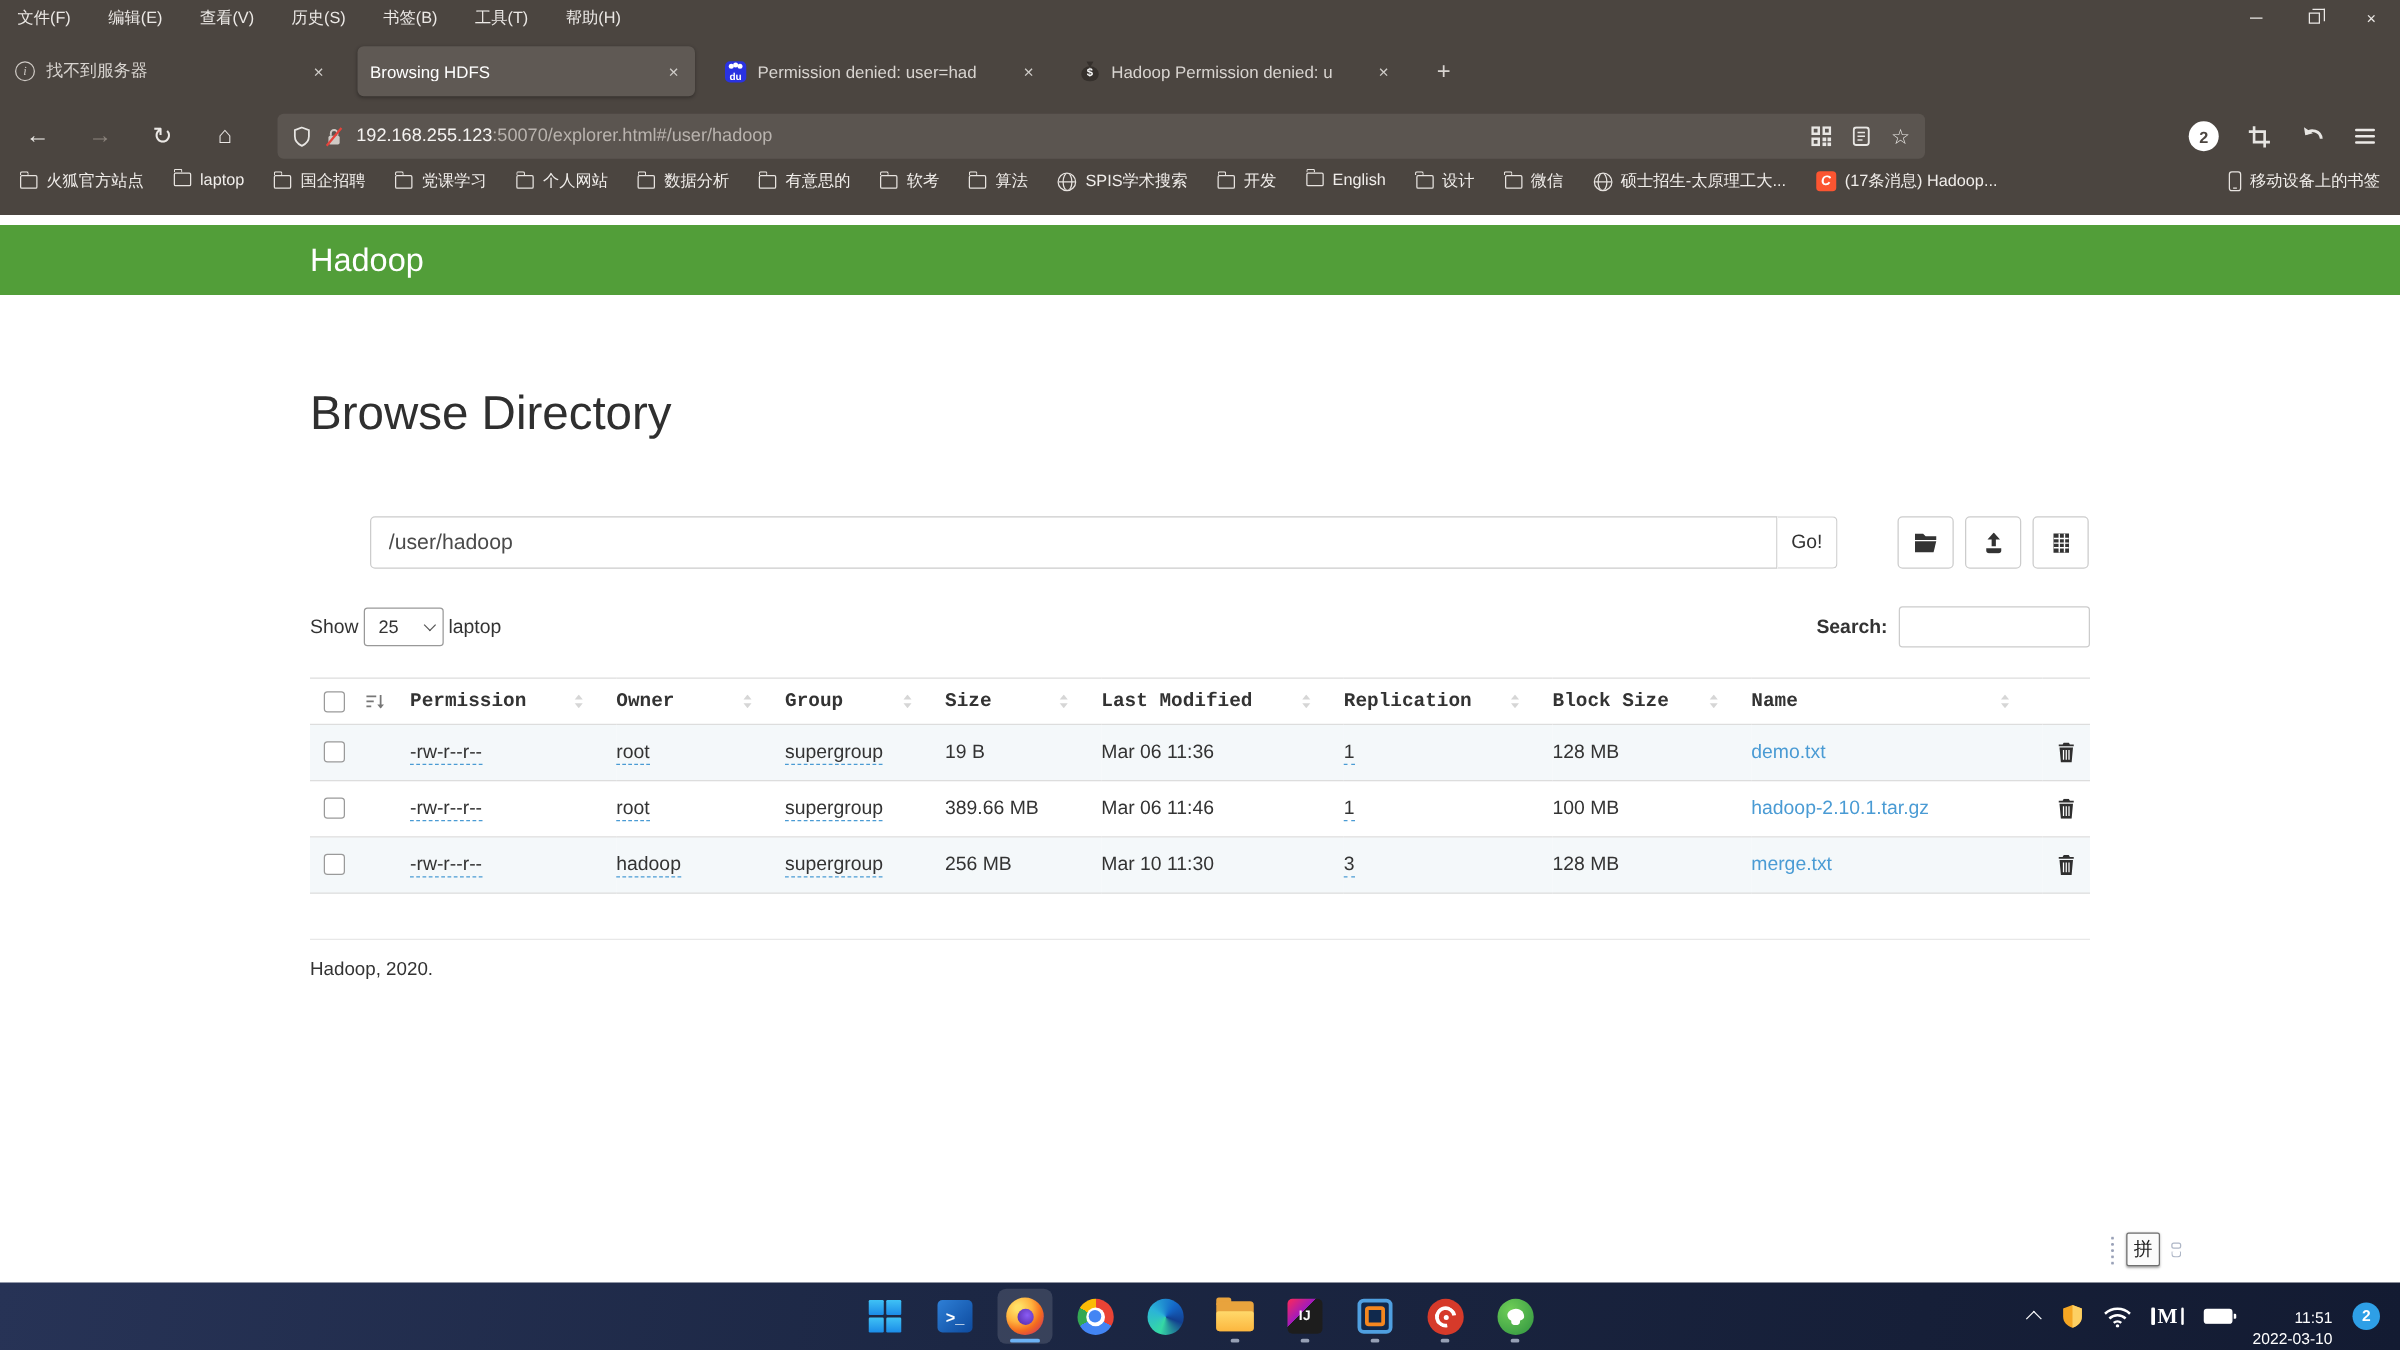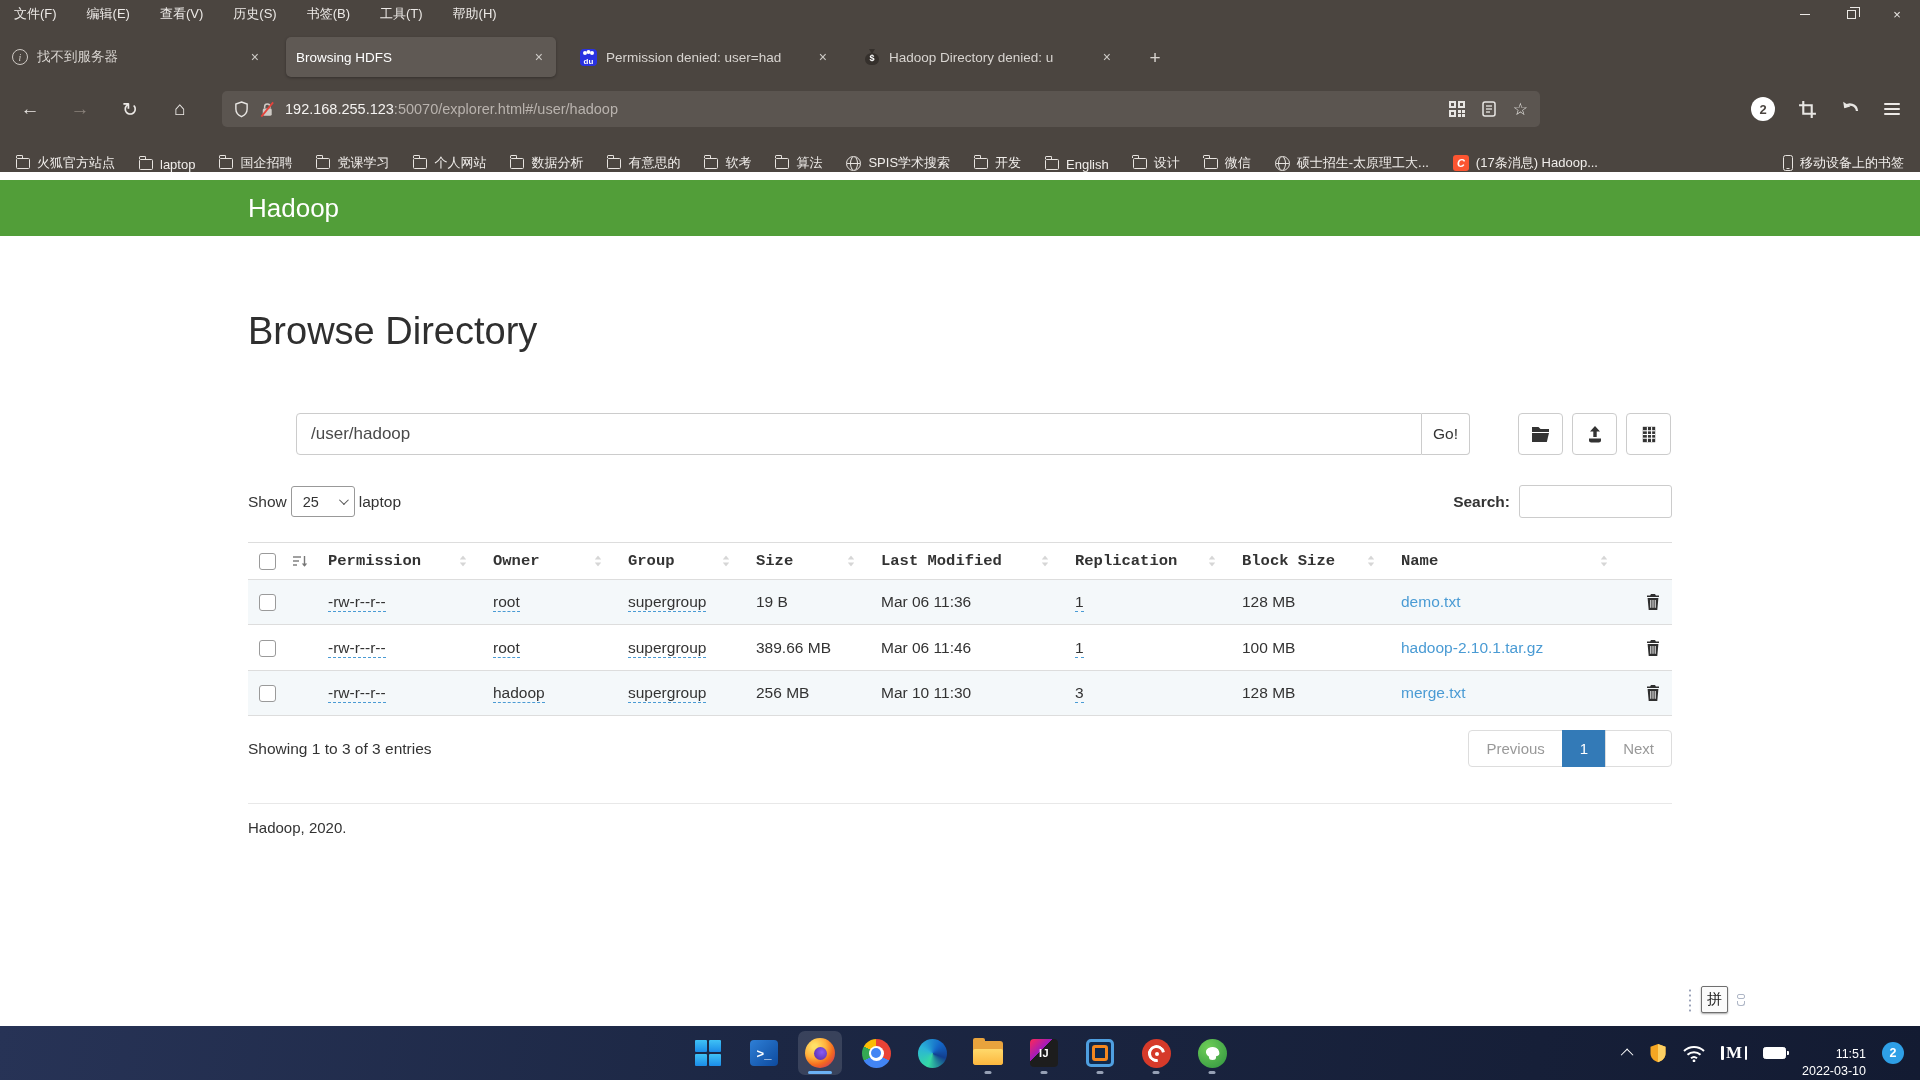--- a/index.html
+++ b/index.html
@@ -35,21 +35,21 @@
   .nav-btn.disabled { color:#8c847d; }
   .urlbar { width:1318px; height:36px; margin-left:12px; background:#5b5550; border-radius:5px; display:flex; align-items:center; gap:10px; padding:14px 12px; }
   .url-text { flex:1; font-size:14.5px; color:#f5f3f1; white-space:nowrap; overflow:hidden; }
   .url-text .dim { color:#b9b3ae; }
   .urlbar-icons { display:flex; gap:17px; align-items:center; }
   .tb-right { margin-left:auto; display:flex; gap:23px; align-items:center; padding-right:6px; }
   .ext-badge { width:24px; height:24px; border-radius:50%; background:#fff; color:#4b4540; font-size:13px; font-weight:bold; display:flex; align-items:center; justify-content:center; }
   .hamburger { display:flex; flex-direction:column; gap:3.5px; }
   .hamburger span { width:16px; height:1.8px; background:#ece9e6; border-radius:1px; }
 
-  .bookmarksbar { height:36px; display:flex; align-items:flex-end; gap:24px; padding:0 16px; color:#f0edea; font-size:13px; }
+  .bookmarksbar { height:36px; display:flex; align-items:flex-start; gap:24px; padding:0 16px; color:#f0edea; font-size:13px; }
   .bm { display:flex; align-items:center; gap:7px; white-space:nowrap; }
   .bm-folder { width:14px; height:11px; border:1.4px solid #e8e4e0; border-radius:1.5px; position:relative; flex:none; }
   .bm-folder::before { content:''; position:absolute; top:-3.6px; left:-1.4px; width:5px; height:2px; border:1.4px solid #e8e4e0; border-bottom:none; border-radius:1.5px 1.5px 0 0; }
   .bm-globe { width:15px; height:15px; border:1.3px solid #e8e4e0; border-radius:50%; position:relative; flex:none; overflow:hidden; }
   .bm-globe::before { content:''; position:absolute; left:50%; top:-1px; bottom:-1px; width:6px; transform:translateX(-50%); border:1.1px solid #e8e4e0; border-radius:50%; }
   .bm-globe::after { content:''; position:absolute; left:-1px; right:-1px; top:50%; height:0; border-top:1.1px solid #e8e4e0; }
   .bm-csdn { width:16px; height:16px; background:#fc5531; border-radius:3px; color:#fff; font-size:11px; font-weight:bold; display:flex; align-items:center; justify-content:center; flex:none; }
   .bm-phone { width:10px; height:16px; border:1.4px solid #e8e4e0; border-radius:2.5px; position:relative; flex:none; }
   .bm-phone::after { content:''; position:absolute; bottom:1px; left:50%; transform:translateX(-50%); width:3px; height:1.4px; background:#e8e4e0; }
   .bm-mobile { margin-left:auto; }
@@ -188,21 +188,21 @@
       <span class="fav-baidu">du</span>
       <span class="title">Permission denied: user=had</span>
       <span class="tclose">×</span>
     </div>
     <div class="tab">
       <span class="fav-bag">
           <i class="bagtie"></i>
           <i class="bagbody"></i>
           <b class="bagdollar">$</b>
         </span>
-      <span class="title">Hadoop Directory denied: u</span>
+      <span class="title">Hadoop Permission denied: u</span>
       <span class="tclose">×</span>
     </div>
     <div class="newtab-btn">+</div>
   </div>
 
   <div class="ff-toolbar">
     <div class="nav-btns">
       <span class="nav-btn">←</span>
       <span class="nav-btn disabled">→</span>
       <span class="nav-btn">↻</span>
@@ -507,28 +507,20 @@
                     <line x1="7" y1="6" x2="7" y2="13.8"></line>
                     <line x1="9.2" y1="6" x2="9.2" y2="13.8"></line>
                   </g>
                 </svg>
               </button>
             </td>
         </tr>
       </tbody>
     </table>
 
-    <div class="pag-row">
-      <span>Showing 1 to 3 of 3 entries</span>
-      <div class="pager">
-        <span class="pg first">Previous</span>
-        <span class="pg active">1</span>
-        <span class="pg last">Next</span>
-      </div>
-    </div>
 
     <hr>
     <div class="copyright">Hadoop, 2020.</div>
   </div>
 </div>
 
 <div class="ime-float">
   <div class="ime-handle"></div>
   <div class="ime-box">拼</div>
   <div class="ime-tool">

